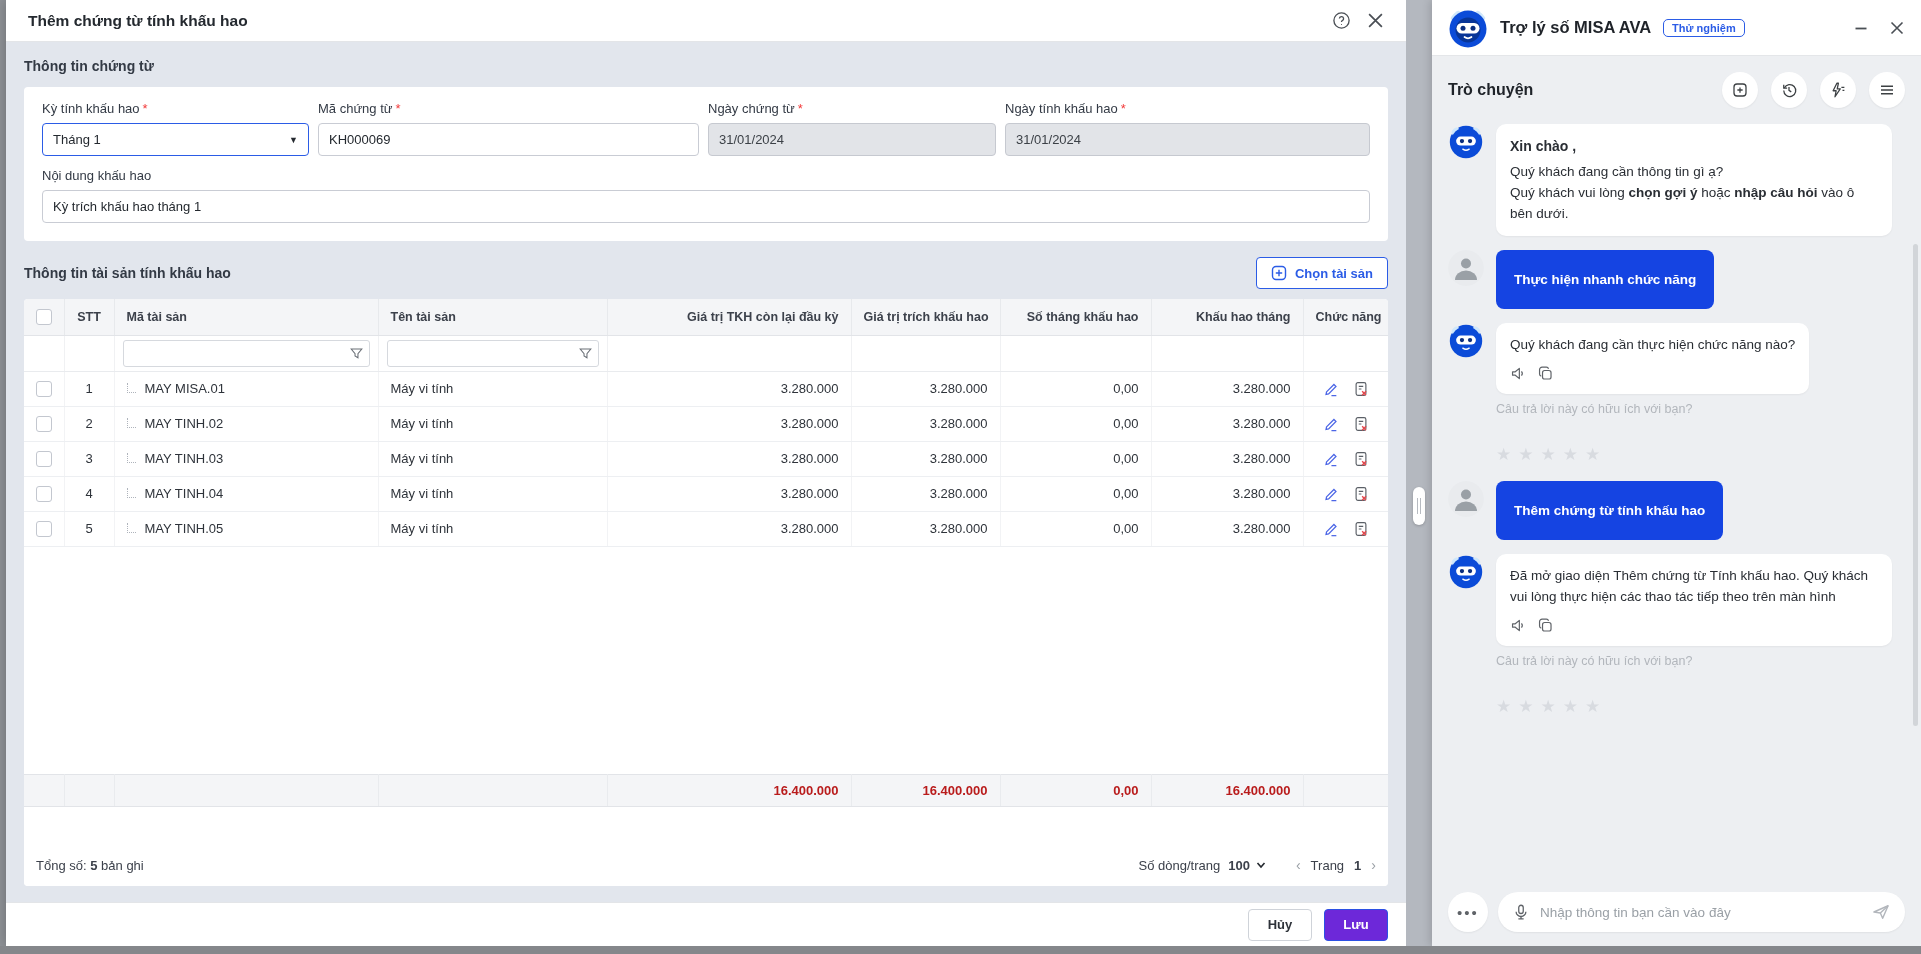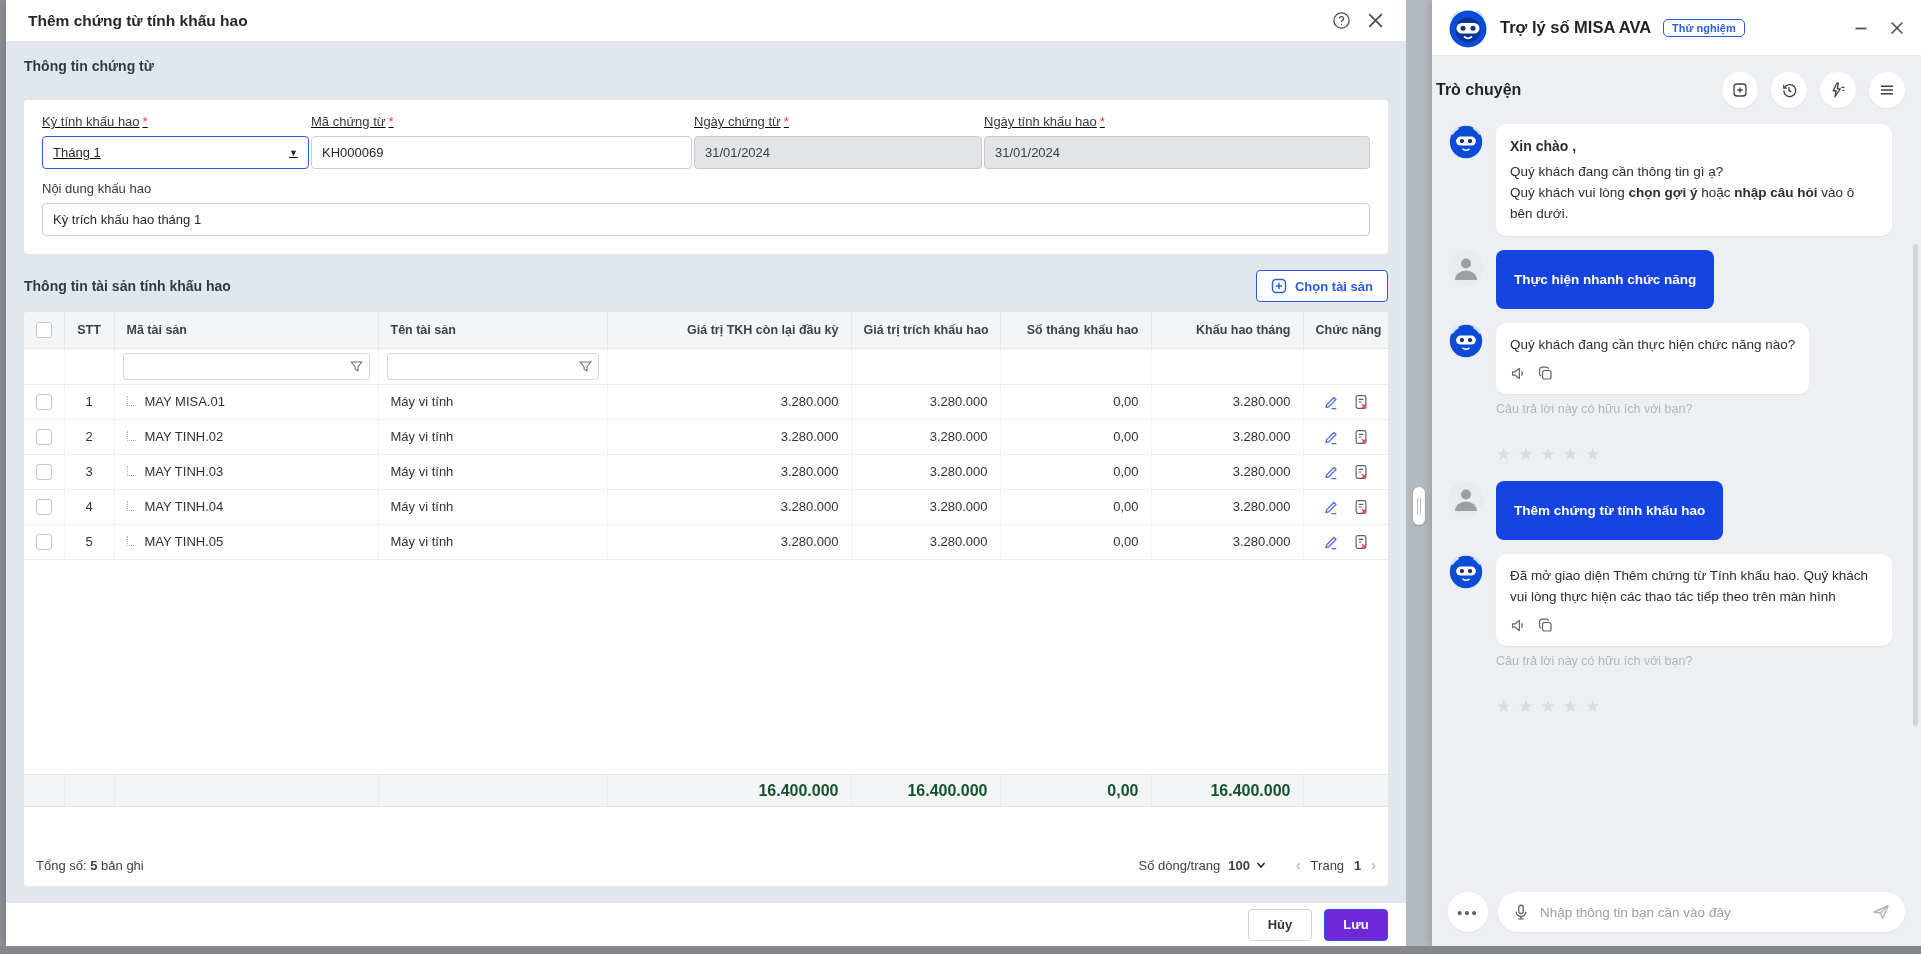--- a/index.html
+++ b/index.html
@@ -10,24 +10,24 @@
   
   .modal { position:absolute; left:6px; top:0; width:1400px; height:946px;
            background:#e2e6ed; display:flex; flex-direction:column; box-shadow:0 0 12px rgba(0,0,0,.25); }
   .modal-header { height:42px; background:#fff; border-bottom:1px solid #e3e5e8;
            display:flex; align-items:center; padding:0 22px; flex:0 0 auto; }
   .modal-title { font-size:15.5px; font-weight:700; color:#24292f; }
   .modal-header-icons { margin-left:auto; display:flex; align-items:center; gap:16px; color:#4a4f55; }
   .icon-btn { display:inline-flex; align-items:center; justify-content:center; cursor:pointer; background:none; border:none; color:#4a4f55; }
 
   .modal-body { flex:1 1 auto; padding:16px 18px 0 18px; display:flex; flex-direction:column; overflow:hidden; }
-  .sect-title { font-size:14px; font-weight:700; color:#333a45; margin-bottom:26px; }
+  .sect-title { font-size:14px; font-weight:700; color:#333a45; margin-bottom:13px; }
   .card { background:#fff; border-radius:4px; padding:14px 18px 18px 18px; }
 
-  .form-grid { display:grid; grid-template-columns:267px 381px 288px 1fr; column-gap:2px;text-decoration:underline; }
+  .form-grid { display:grid; grid-template-columns:267px 381px 288px 1fr; column-gap:9px; }
   .field-label { font-size:13px; color:#333a45; margin-bottom:7px; display:block; }
   .req { color:#f23a3a; margin-left:3px; }
   .input, .select, .input-disabled {
       width:100%; height:33px; border:1px solid #c9ccd4; border-radius:4px; background:#fff;
       font-size:13px; color:#24292f; padding:0 10px; font-family:inherit; }
   .select { border:1px solid #2b5ce6; display:flex; align-items:center; justify-content:space-between; cursor:pointer; }
   .select .caret { font-size:9px; color:#24292f; }
   .input-disabled { background:#e2e4e8; border-color:#c6c9d0; color:#3c4147; }
   .field-full { margin-top:12px; }
 
@@ -54,21 +54,21 @@
       border-right:1px solid #f2f3f5; padding:0 12px; white-space:nowrap; }
   tbody.data td:last-child, tr.filter-row td:last-child { border-right:none; }
   td.ac{text-align:center} td.ar{text-align:right}
   .chk { display:inline-block; width:16px; height:16px; border:1px solid #c3c7cf; border-radius:3px; background:#fff; cursor:pointer; vertical-align:middle; }
   .tree-l { display:inline-block; width:9px; height:10px; border-left:1px dotted #aeb3bb; border-bottom:1px dotted #aeb3bb; margin-right:9px; vertical-align:middle; position:relative; top:-2px; }
   .row-actions { display:flex; gap:14px; justify-content:center; align-items:center; }
   .act-edit { color:#4c66e6; cursor:pointer; display:inline-flex; }
   .act-del { color:#5a5f66; cursor:pointer; display:inline-flex; }
   .spacer { flex:1 1 auto; background:#fff; }
   tfoot td, tbody.totals td { height:32px; background:#f4f5f7; border-top:1px solid #e2e4e8; border-bottom:1px solid #e2e4e8;
-      border-right:1px solid #e9ebee; font-size:16px; font-weight:700; color:#14532d; padding:0 12px; white-space:nowrap; }
+      border-right:1px solid #e9ebee; font-size:13px; font-weight:700; color:#b91c1c; padding:0 12px; white-space:nowrap; }
   tbody.totals td:last-child { border-right:none; }
 
   .table-footer { height:42px; display:flex; align-items:center; padding:0 12px 0 12px; background:#fff; font-size:13px; color:#3c414b; flex:0 0 auto; }
   .tf-right { margin-left:auto; display:flex; align-items:center; gap:8px; }
   .rpp { display:flex; align-items:center; gap:6px; cursor:pointer; }
   .rpp b { font-weight:700; }
   .pager { display:flex; align-items:center; gap:10px; margin-left:22px; }
   .pg-chев, .pg-chev { color:#9aa0a6; font-size:14px; cursor:pointer; }
   .pg-num { font-weight:700; }
 
@@ -85,21 +85,21 @@
   .drag-handle i { display:block; width:1px; height:16px; background:#b7bbc1; }
 
   
   .chat { position:absolute; left:1432px; top:0; width:489px; height:946px; background:#edeff2;
       display:flex; flex-direction:column; box-shadow:-2px 0 8px rgba(0,0,0,.15); }
   .chat-header { height:56px; background:#fff; border-bottom:1px solid #e4e6e9; display:flex; align-items:center; padding:0 16px; gap:12px; flex:0 0 auto; }
   .chat-title { font-size:16.5px; font-weight:700; color:#1f2329; }
   .chat-badge { font-size:11px; font-weight:700; color:#2b5ce6; border:1px solid #2b5ce6; border-radius:5px; padding:2px 8px; }
   .chat-header-right { margin-left:auto; display:flex; align-items:center; gap:20px; color:#3c4043; }
 
-  .chat-toolbar { display:flex; align-items:center; padding:16px 16px 8px 4px; flex:0 0 auto; }
+  .chat-toolbar { display:flex; align-items:center; padding:16px 16px 8px 16px; flex:0 0 auto; }
   .chat-section-title { font-size:16px; font-weight:700; color:#1f2329; }
   .toolbar-btns { margin-left:auto; display:flex; gap:13px; }
   .circle-btn { width:36px; height:36px; border-radius:50%; background:#fff; border:none; display:flex; align-items:center;
       justify-content:center; color:#3c4043; cursor:pointer; box-shadow:0 1px 2px rgba(0,0,0,.06); }
 
   .chat-body { flex:1 1 auto; padding:8px 16px 0 16px; position:relative; overflow:hidden; }
   .msg-row { display:flex; align-items:flex-start; gap:12px; margin-bottom:14px; }
   .avatar { width:36px; height:36px; border-radius:50%; flex:0 0 auto; overflow:hidden; }
   .bubble { background:#fff; border-radius:10px; padding:12px 14px; font-size:13.5px; color:#2a2e34; line-height:1.55;
       box-shadow:0 1px 2px rgba(0,0,0,.05); max-width:396px; }

